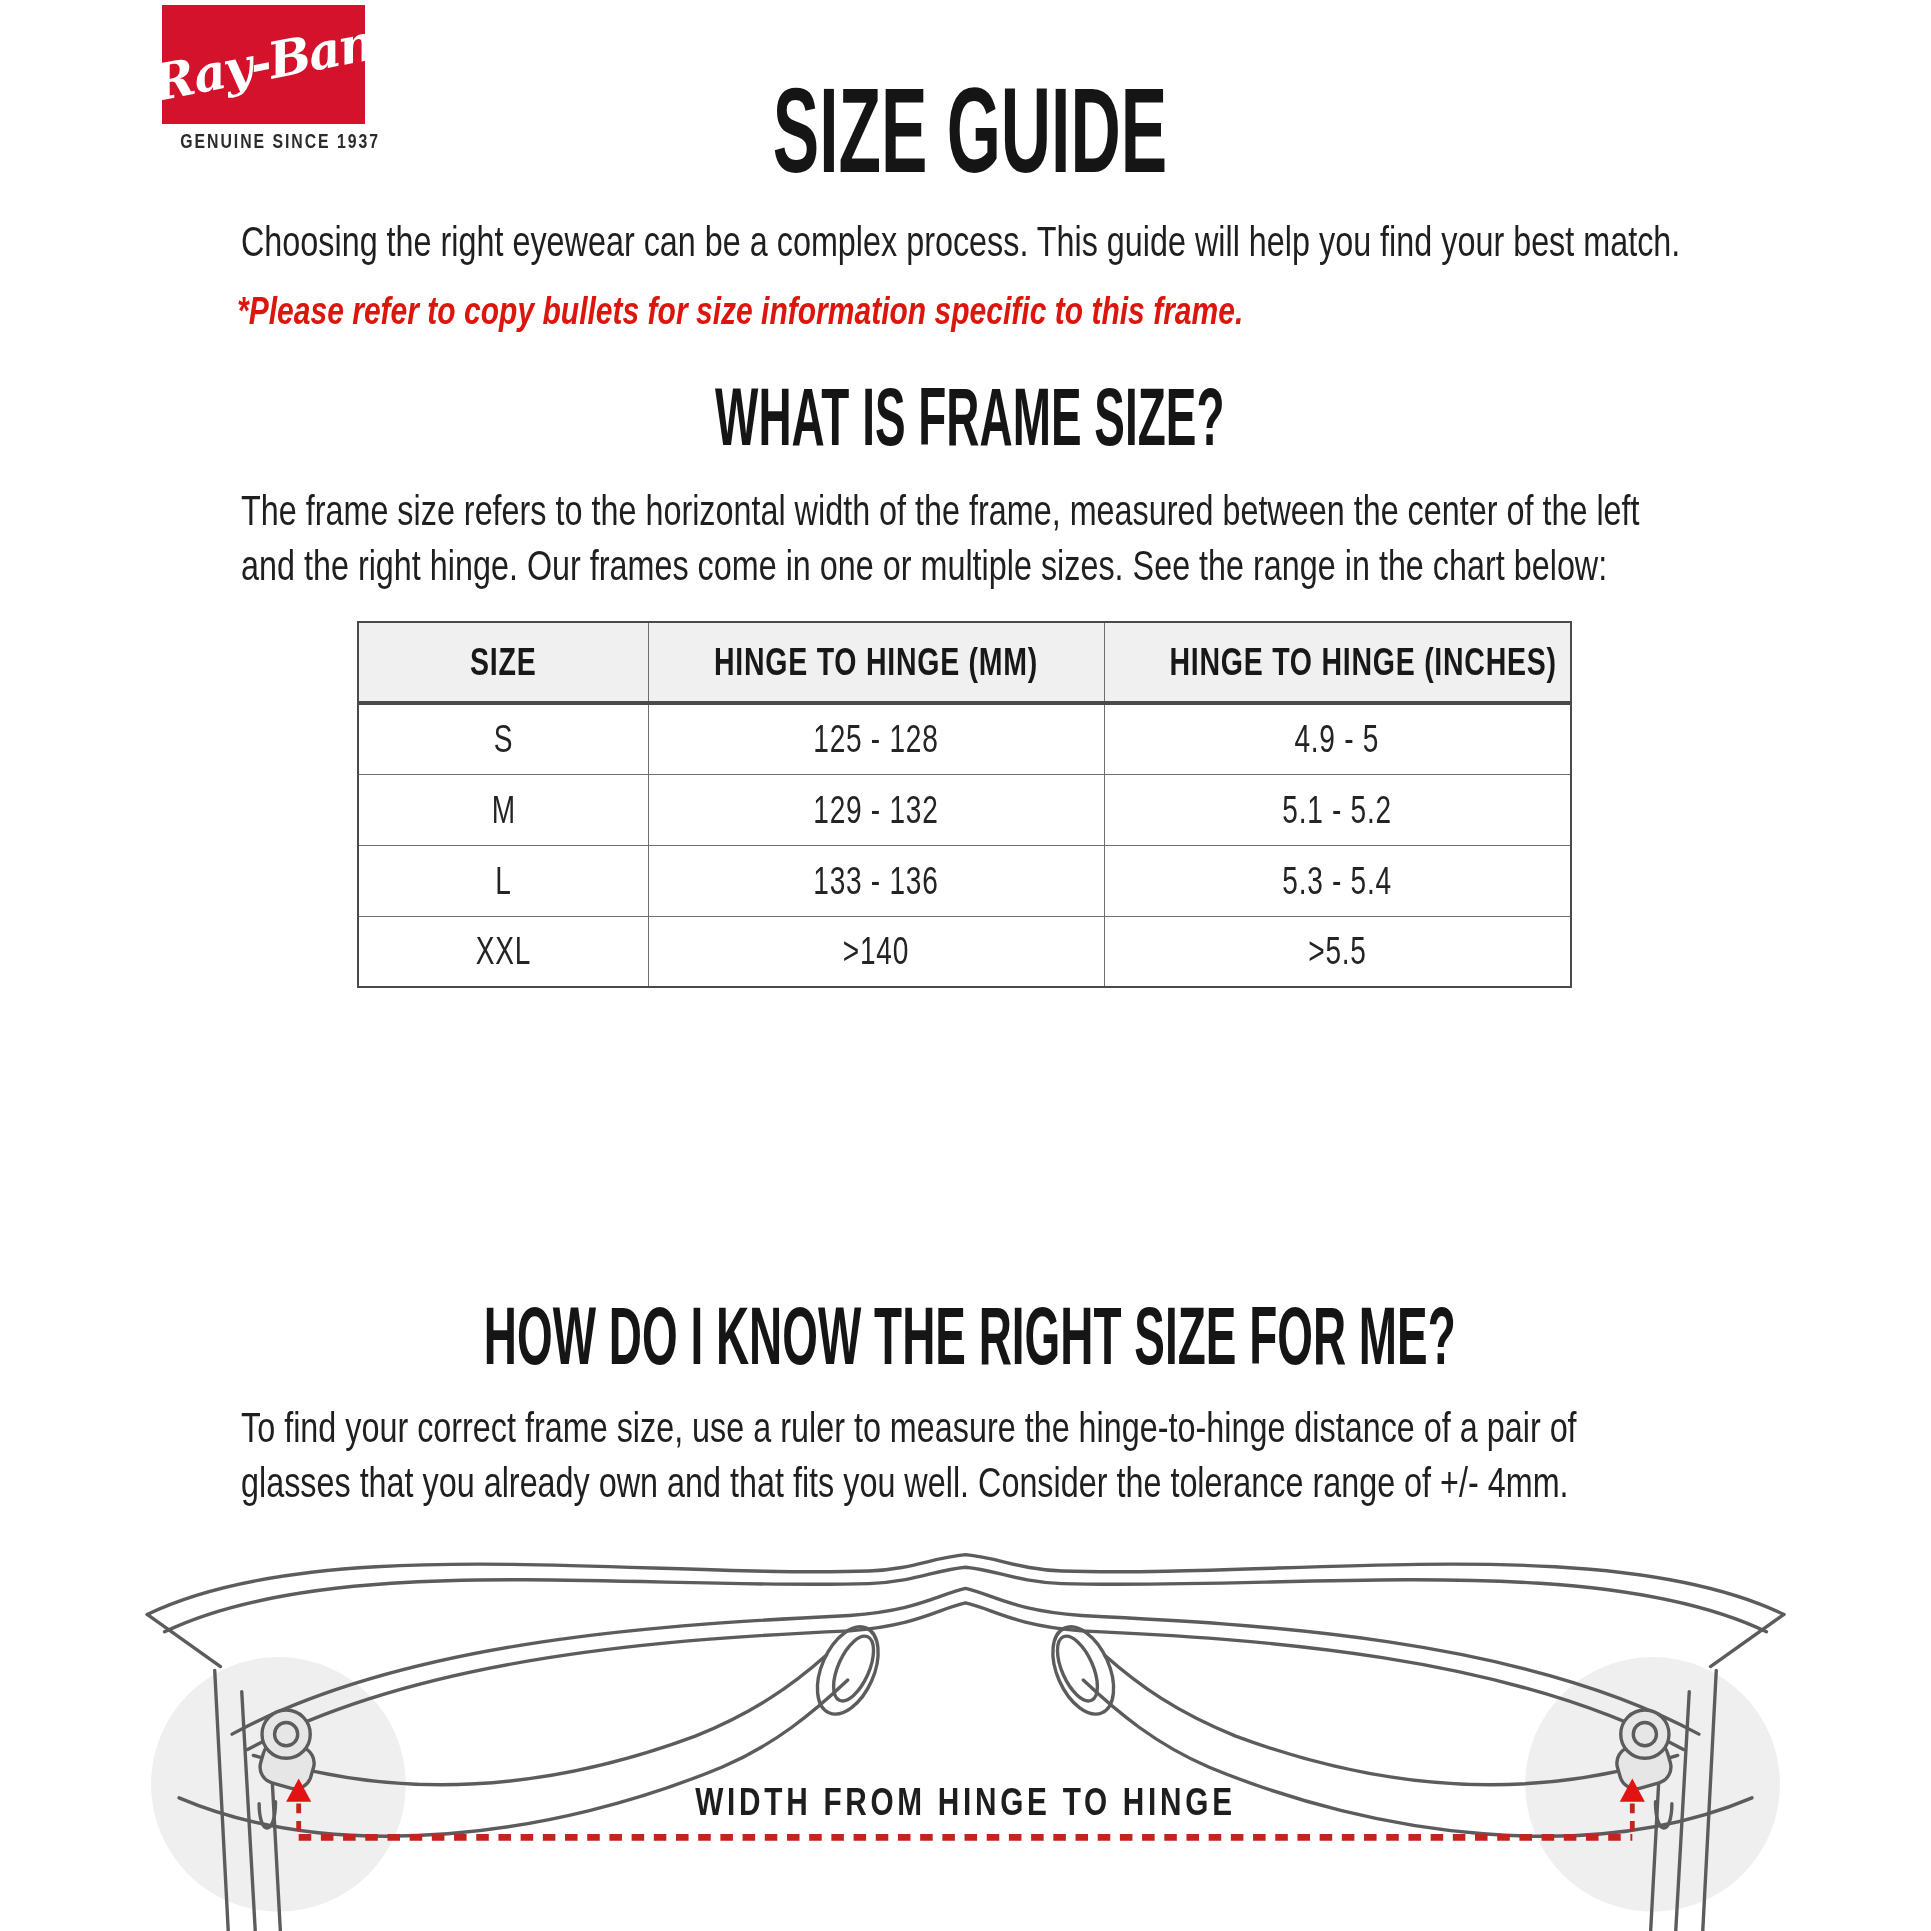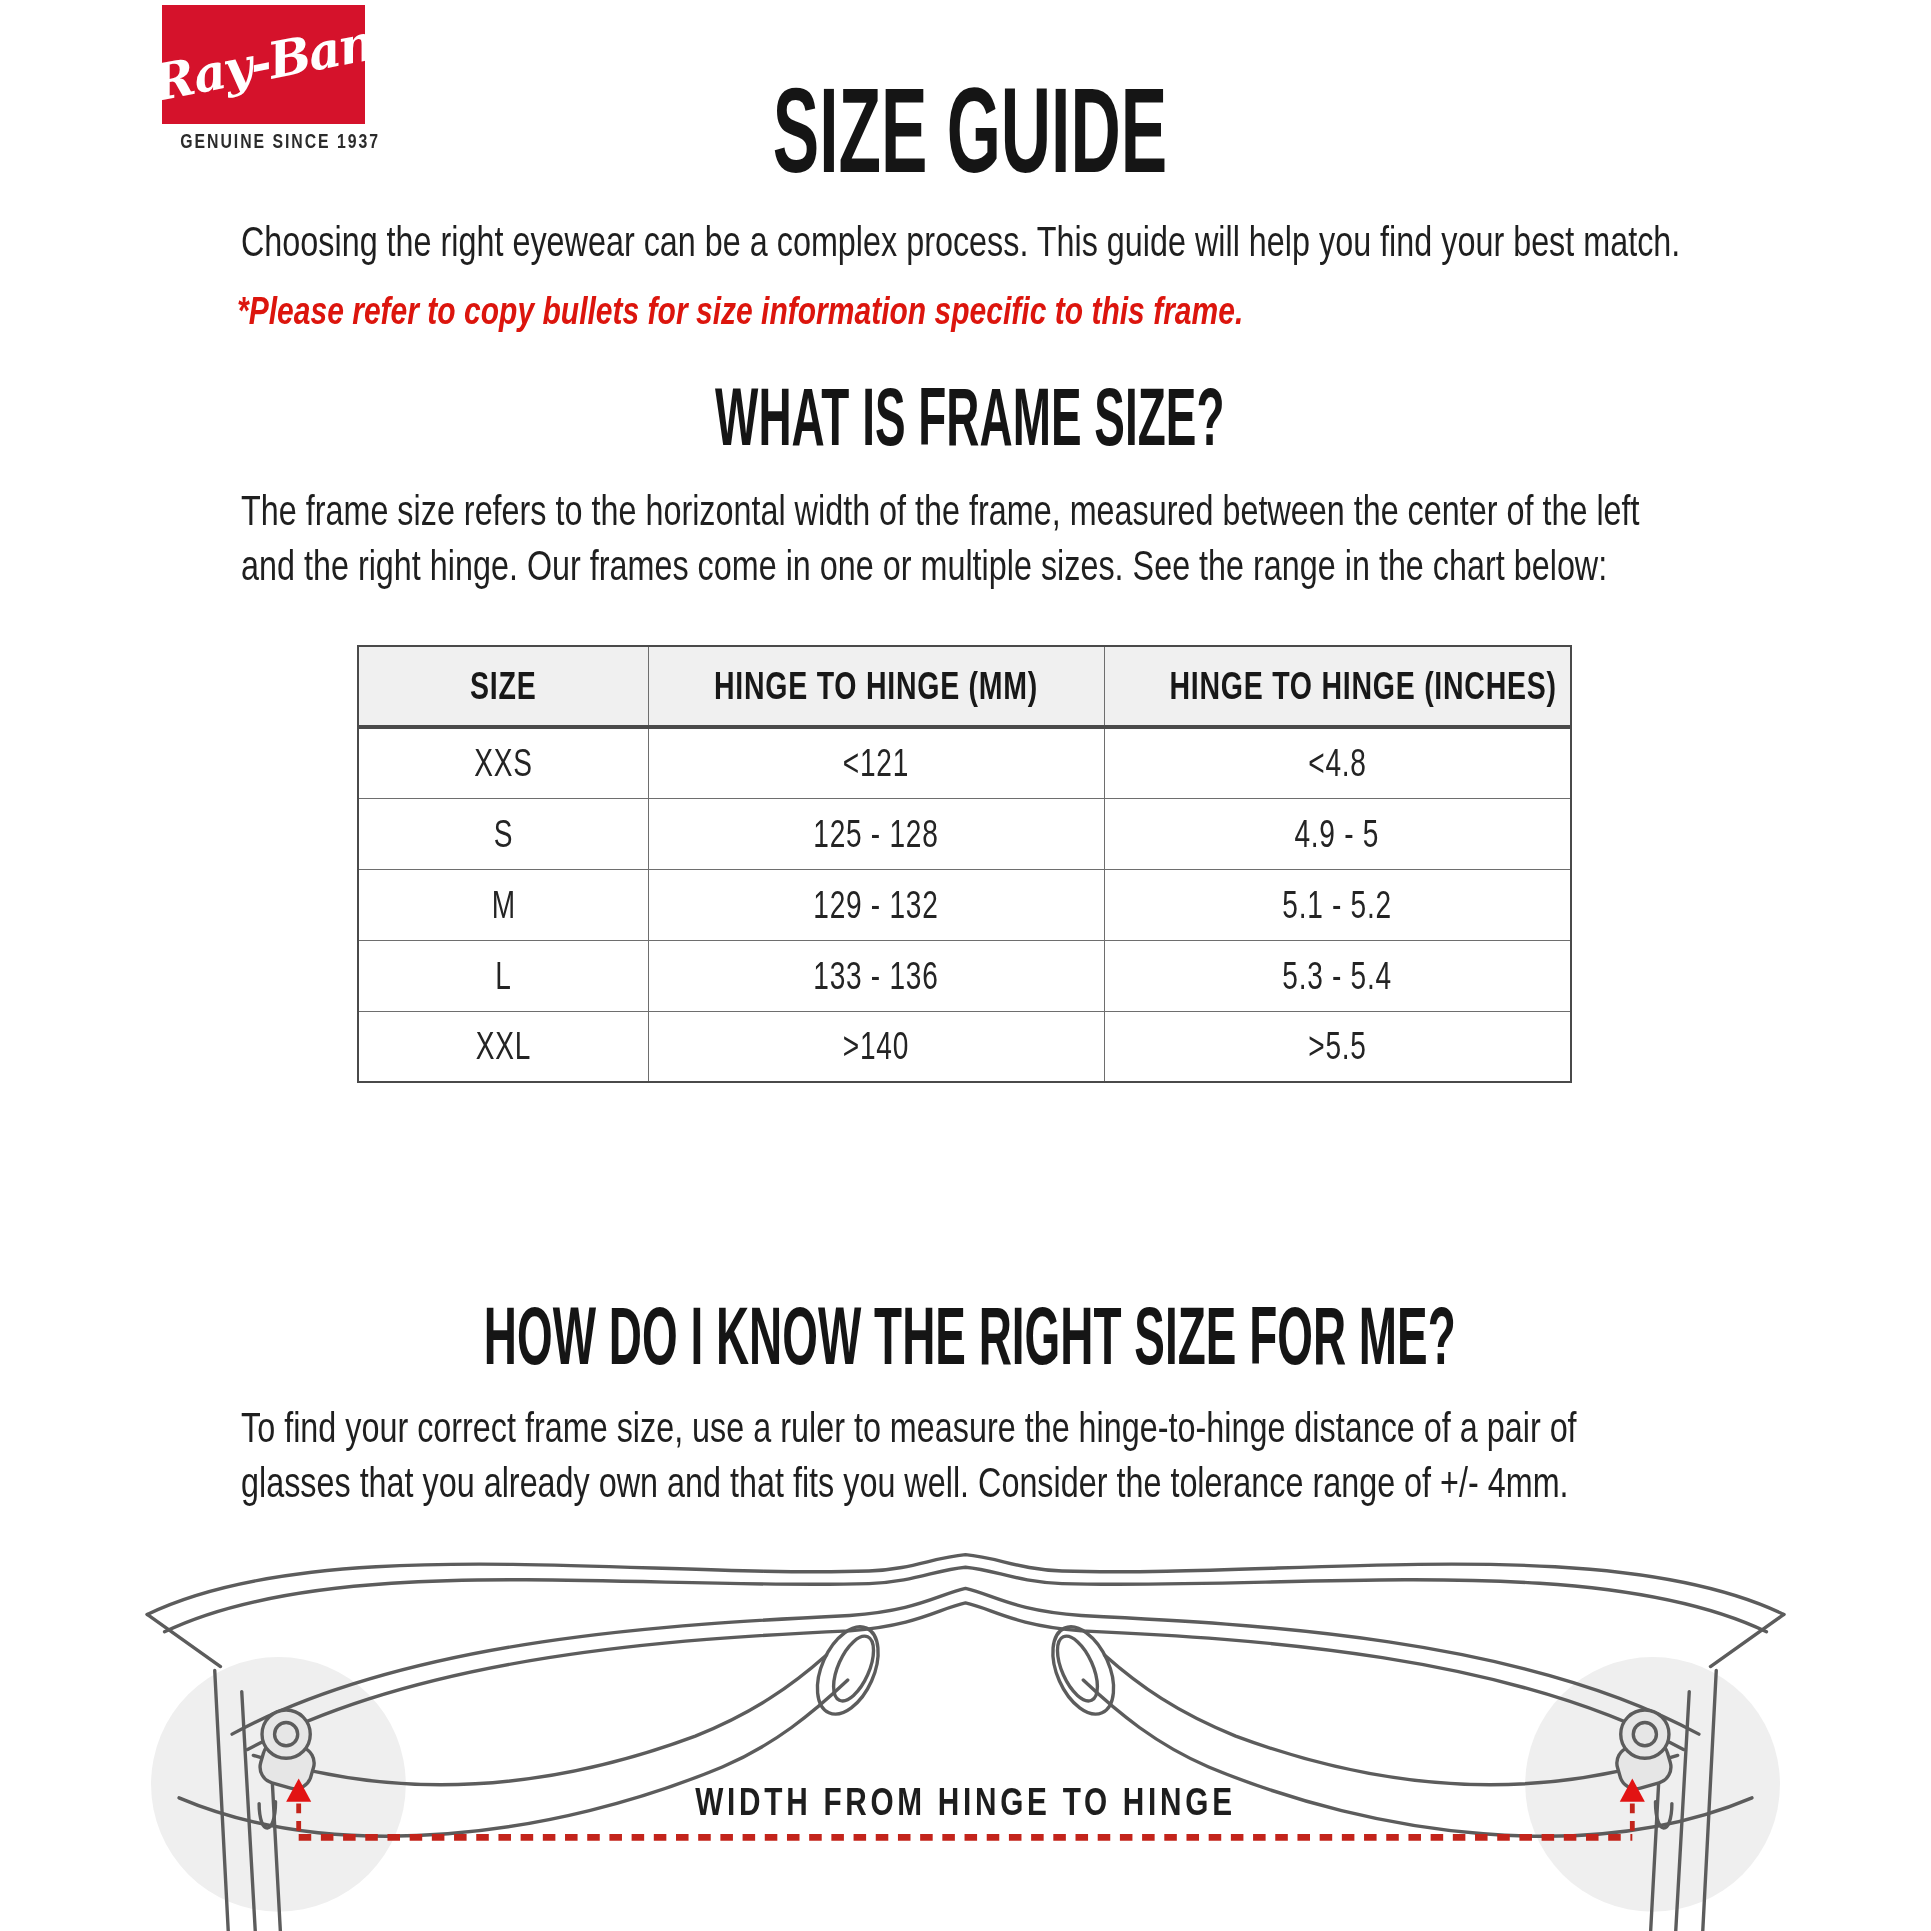--- a/index.html
+++ b/index.html
@@ -45,21 +45,21 @@
     color:#1F1F1F;white-space:pre-line;
     transform:scaleX(.77);transform-origin:0 0;
   }
   .note-copy{
     position:absolute;left:237px;width:2221px;font-size:39px;line-height:46px;
     font-weight:bold;font-style:italic;color:var(--note-red);white-space:nowrap;
     transform:scaleX(.77);transform-origin:0 0;
   }
   
   .size-table{
-    position:absolute;left:357px;top:645px;width:1213px;
+    position:absolute;left:357px;top:621px;width:1213px;
     border-collapse:collapse;table-layout:fixed;
   }
   .size-table,.size-table th,.size-table td{border:1.9px solid var(--table-mid);}
   .size-table{border:2.9px solid var(--table-dark);}
   .size-table th{
     height:81px;background:var(--header-bg);
     border-top:2.9px solid var(--table-dark);border-bottom:4.8px solid var(--table-dark);
     text-align:center;vertical-align:middle;
   }
   .size-table td{height:71px;text-align:center;vertical-align:middle;background:#fff;}
@@ -116,25 +116,20 @@
     </colgroup>
   <thead>
     <tr>
       <th><span class="th-text">SIZE</span></th>
       <th><span class="th-text">HINGE TO HINGE (MM)</span></th>
       <th><span class="th-text">HINGE TO HINGE (INCHES)</span></th>
     </tr>
   </thead>
   <tbody>
     <tr>
-      <td><span class="td-text">XXS</span></td>
-      <td><span class="td-text">&lt;121</span></td>
-      <td><span class="td-text">&lt;4.8</span></td>
-    </tr>
-    <tr>
       <td><span class="td-text">S</span></td>
       <td><span class="td-text">125 - 128</span></td>
       <td><span class="td-text">4.9 - 5</span></td>
     </tr>
     <tr>
       <td><span class="td-text">M</span></td>
       <td><span class="td-text">129 - 132</span></td>
       <td><span class="td-text">5.1 - 5.2</span></td>
     </tr>
     <tr>

